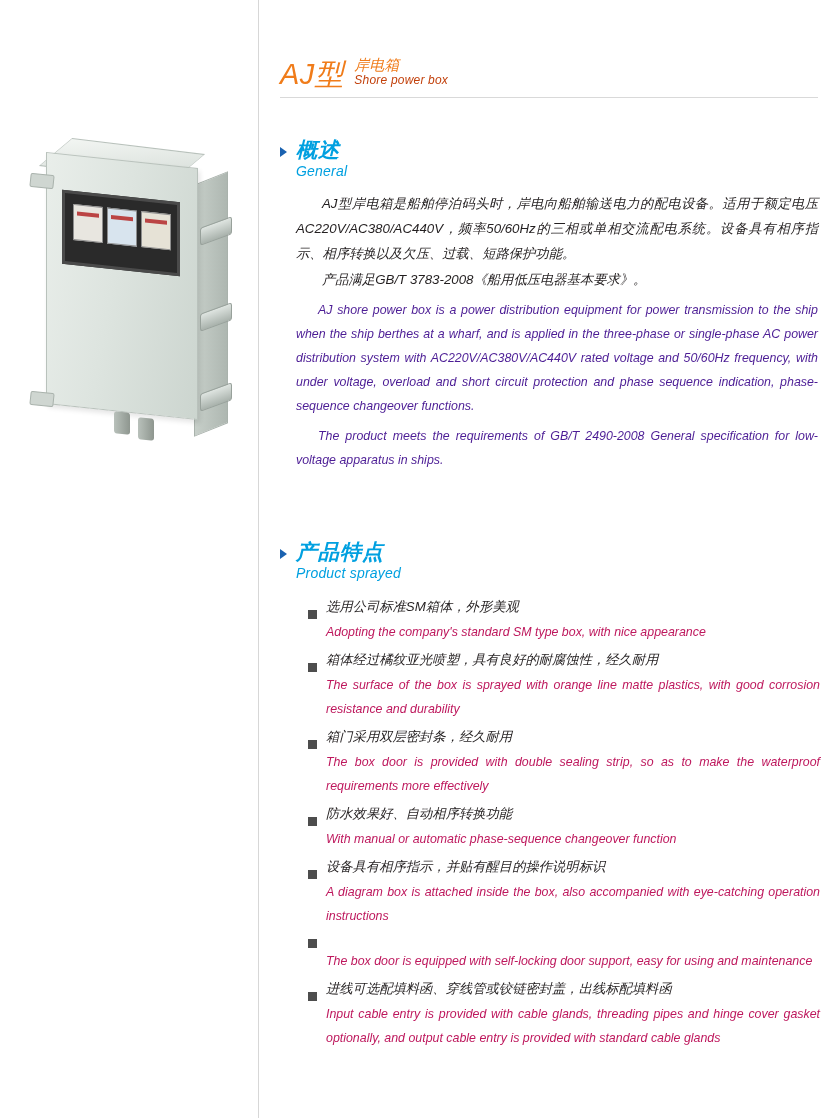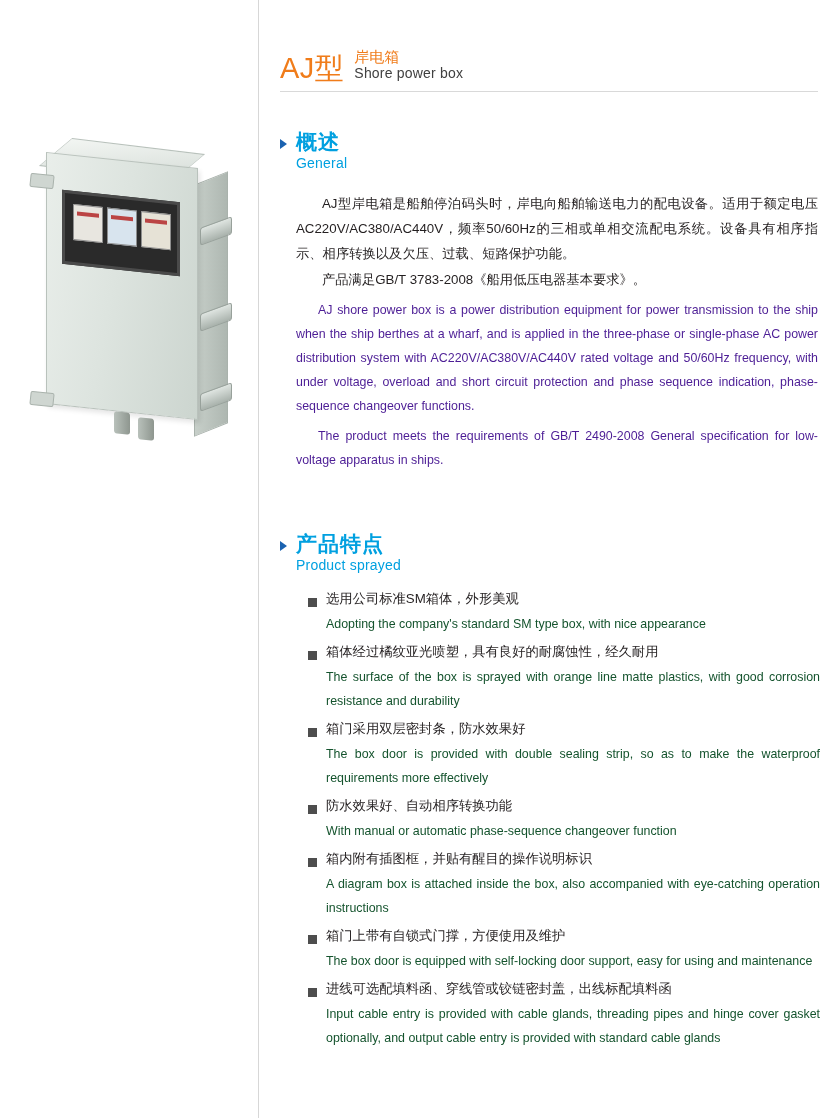--- a/index.html
+++ b/index.html
@@ -131,23 +131,24 @@
     top: 0;
     width: 1px;
     height: 1118px;
     background: #d7d7d7;
   }
 
   
   .content {
     position: absolute;
     left: 272px;
-    top: 4px;
+    top: 12px;
     width: 546px;
     height: 926px;
+    font-style: italic;
   }
 
   .title-block {
     position: absolute;
     left: 8px;
     top: 44px;
     width: 538px;
   }
   .title-row {
     display: flex;
@@ -163,22 +164,22 @@
   .title-cn-en {
     margin-left: 10px;
     padding-bottom: 1px;
   }
   .title-cn {
     font-size: 15px;
     color: #f07c1a;
     line-height: 1.15;
   }
   .title-en {
-    font-size: 14px;
-    color: #404040;
+    font-size: 12px;
+    color: #c2410c;
     line-height: 1.2;
     letter-spacing: 0.2px;
   }
   .title-rule {
     margin-top: 8px;
     border-bottom: 1px solid #d9d9d9;
     width: 538px;
   }
 
   
@@ -210,21 +211,21 @@
     font-weight: 700;
     letter-spacing: 1px;
   }
   .sec-en {
     font-size: 14px;
     color: #00a0e0;
     letter-spacing: 0.2px;
   }
 
   .body-text {
-    margin-top: 20px;
+    margin-top: 12px;
     margin-left: 16px;
     width: 522px;
   }
   p.cn {
     margin: 0 0 1px 0;
     font-size: 13.3px;
     line-height: 25px;
     text-align: justify;
     color: #231f20;
   }
@@ -242,41 +243,41 @@
   .features {
     margin-top: 14px;
     margin-left: 28px;
     width: 512px;
   }
   .feature {
     margin-bottom: 4px;
   }
   .f-cn-row {
     display: flex;
-    align-items: center;
+    align-items: flex-end;
   }
   .bullet {
     width: 9px;
     height: 9px;
     background: #4d4d4d;
     margin-top: 7px;
     margin-right: 9px;
     flex: 0 0 auto;
   }
   .f-cn {
     font-size: 13.3px;
     line-height: 24px;
     color: #231f20;
   }
   .f-en {
     margin: 1px 0 0 18px;
     font-size: 12.4px;
     line-height: 24px;
     text-align: justify;
-    color: #14532d;
+    color: #be185d;
     width: 494px;
   }
 </style>
 </head>
 <body>
 
 <div class="page">
 
   <div class="left-col">
     <div class="product-photo">
@@ -355,42 +356,41 @@
         <div class="feature">
           <div class="f-cn-row">
             <span class="bullet"></span>
             <span class="f-cn">箱体经过橘纹亚光喷塑，具有良好的耐腐蚀性，经久耐用</span>
           </div>
           <p class="f-en">The surface of the box is sprayed with orange line matte plastics, with good corrosion resistance and durability</p>
         </div>
         <div class="feature">
           <div class="f-cn-row">
             <span class="bullet"></span>
-            <span class="f-cn">箱门采用双层密封条，防水效果好</span>
+            <span class="f-cn">箱门采用双层密封条，经久耐用</span>
           </div>
           <p class="f-en">The box door is provided with double sealing strip, so as to make the waterproof requirements more effectively</p>
         </div>
         <div class="feature">
           <div class="f-cn-row">
             <span class="bullet"></span>
             <span class="f-cn">防水效果好、自动相序转换功能</span>
           </div>
           <p class="f-en">With manual or automatic phase-sequence changeover function</p>
         </div>
         <div class="feature">
           <div class="f-cn-row">
             <span class="bullet"></span>
-            <span class="f-cn">箱内附有插图框，并贴有醒目的操作说明标识</span>
+            <span class="f-cn">设备具有相序指示，并贴有醒目的操作说明标识</span>
           </div>
           <p class="f-en">A diagram box is attached inside the box, also accompanied with eye-catching operation instructions</p>
         </div>
         <div class="feature">
           <div class="f-cn-row">
             <span class="bullet"></span>
-            <span class="f-cn">箱门上带有自锁式门撑，方便使用及维护</span>
           </div>
           <p class="f-en">The box door is equipped with self-locking door support, easy for using and maintenance</p>
         </div>
         <div class="feature">
           <div class="f-cn-row">
             <span class="bullet"></span>
             <span class="f-cn">进线可选配填料函、穿线管或铰链密封盖，出线标配填料函</span>
           </div>
           <p class="f-en">Input cable entry is provided with cable glands, threading pipes and hinge cover gasket optionally, and output cable entry is provided with standard cable glands</p>
         </div>

